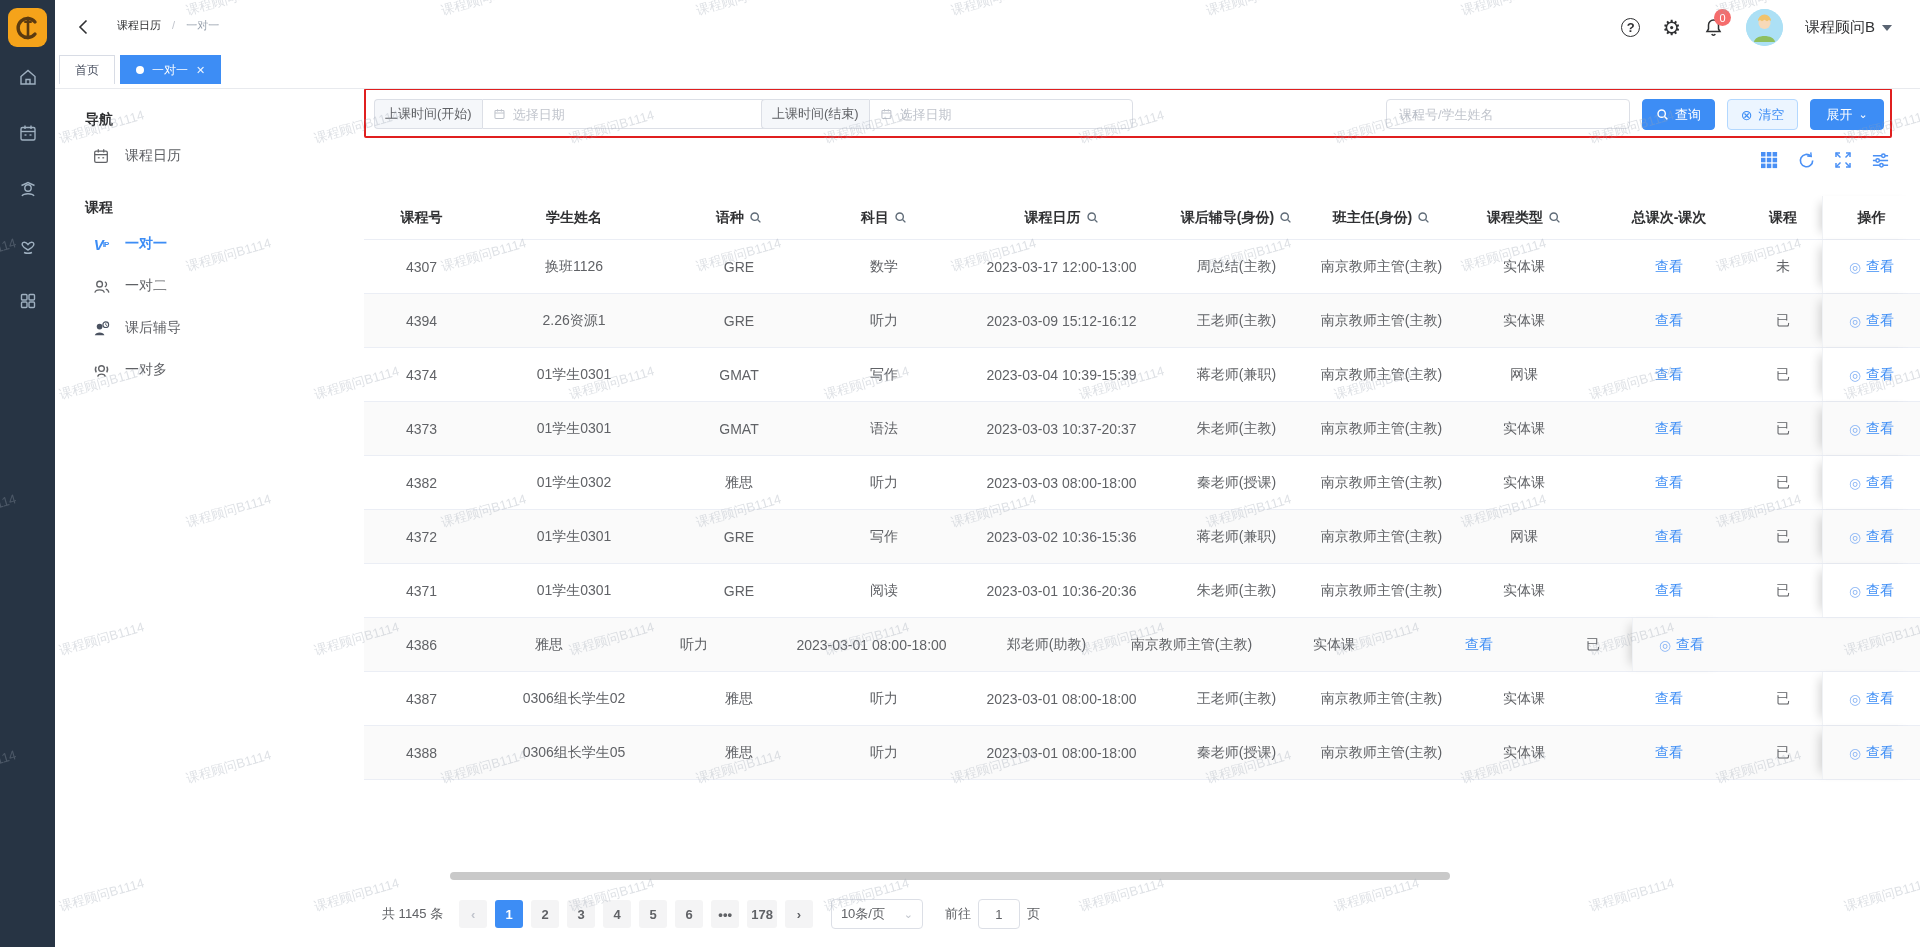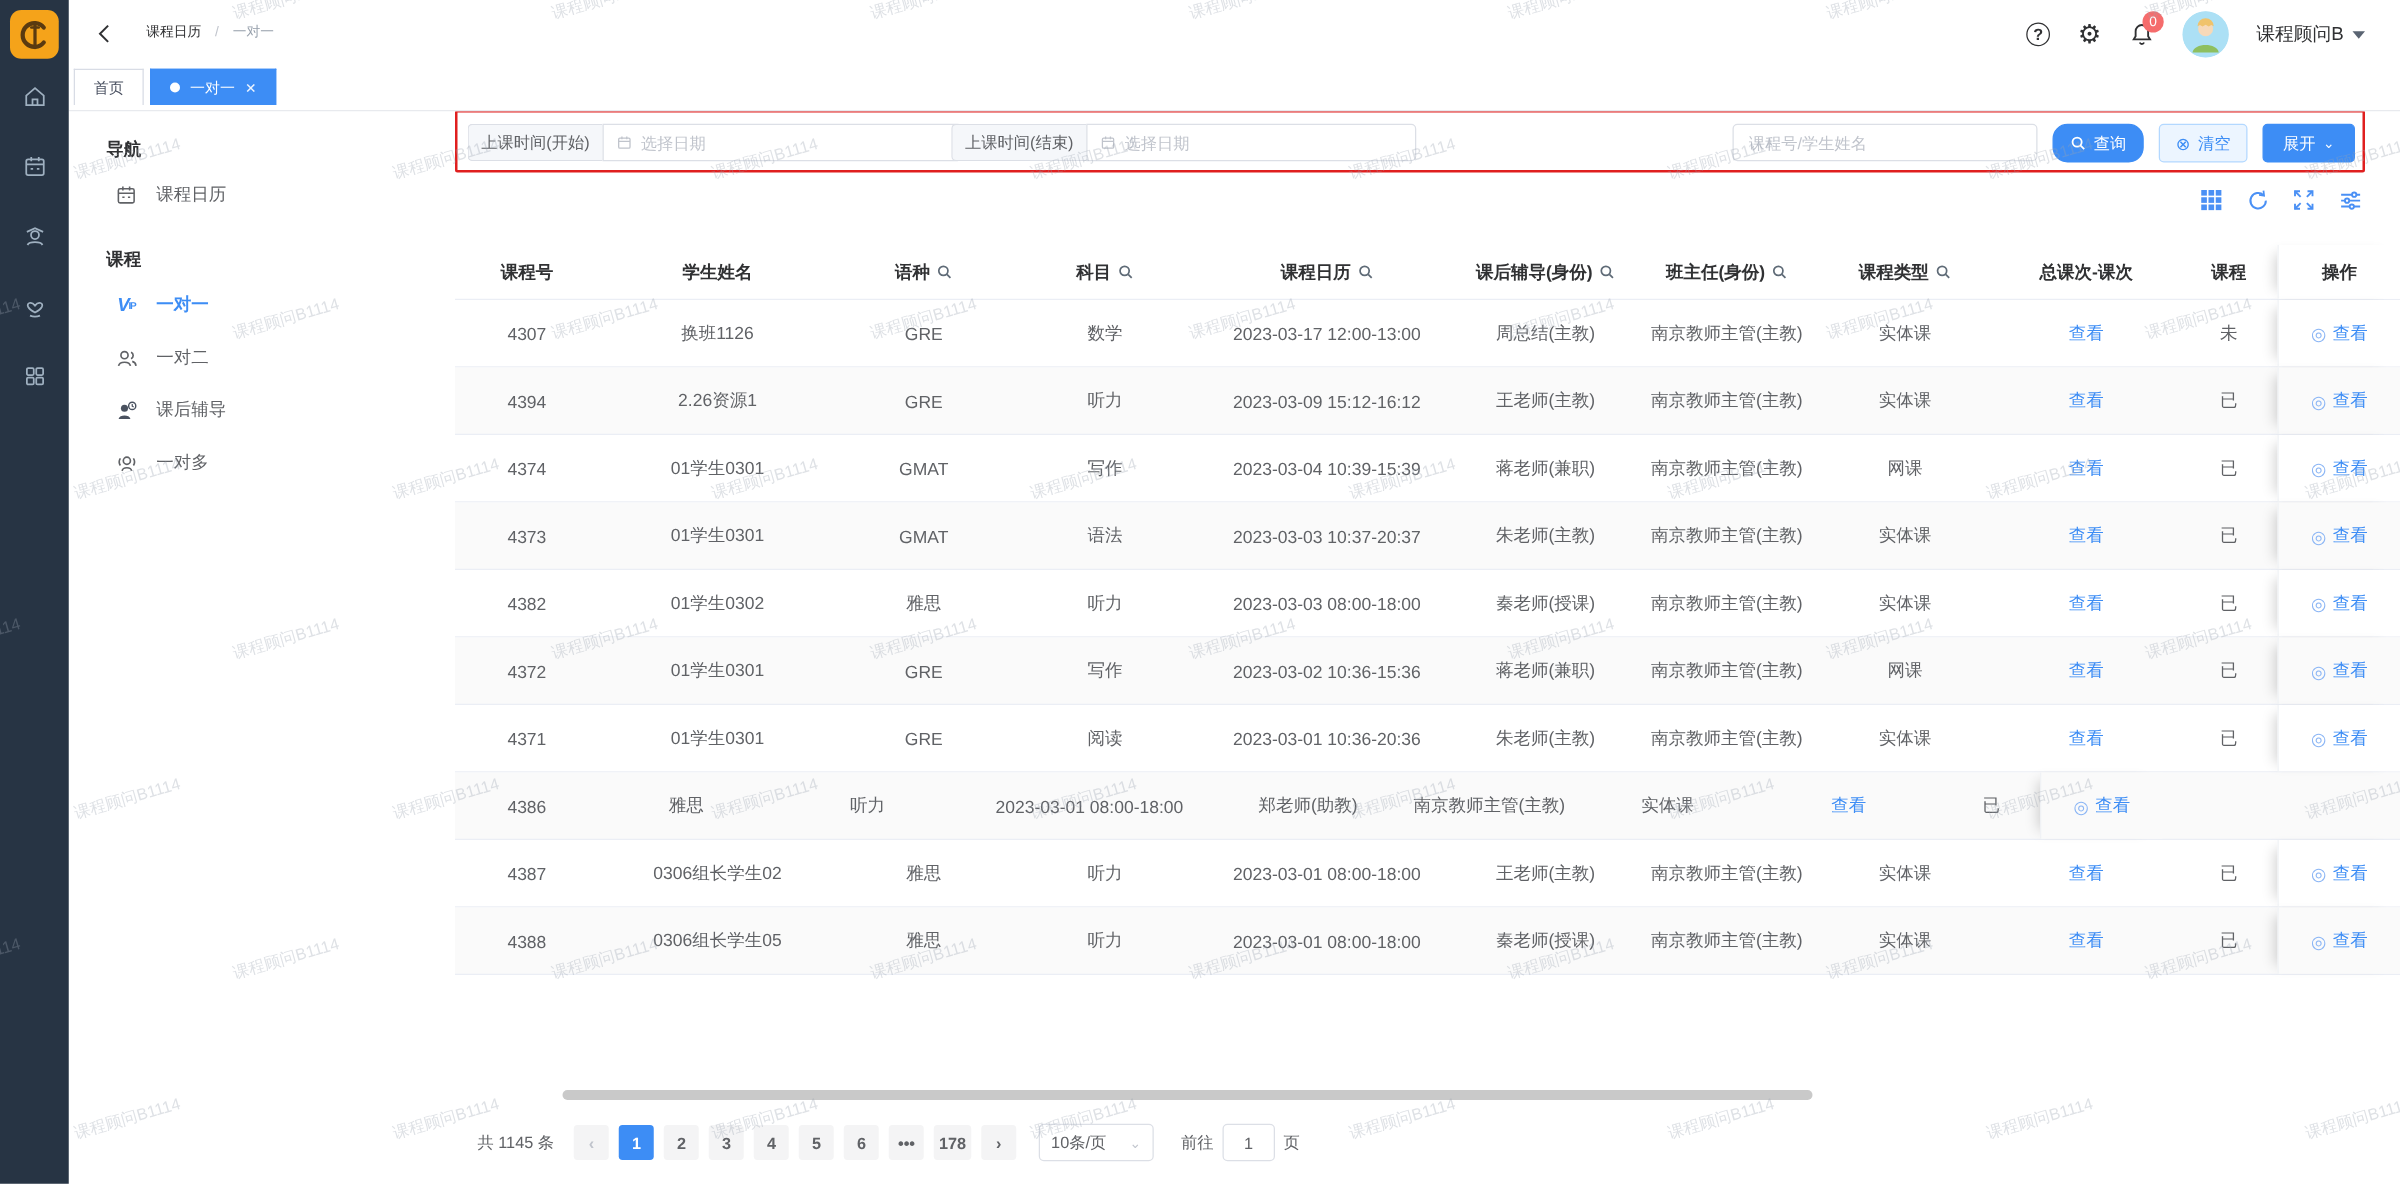--- a/index.html
+++ b/index.html
@@ -292,21 +292,21 @@
       <svg width="14" height="14" viewBox="0 0 20 20" fill="none" stroke="#c0c4cc" stroke-width="1.6">
         <rect x="3" y="4.5" width="14" height="12.5" rx="1.5"></rect>
           <line x1="3" y1="8.5" x2="17" y2="8.5"></line>
         <line x1="7" y1="2.5" x2="7" y2="6"></line>
           <line x1="13" y1="2.5" x2="13" y2="6"></line>
       </svg>
       <input type="text" placeholder="选择日期" style="">
     </div>
   </div>
   <input class="kw-input" style="left: 1020px; width: 244px;" type="text" placeholder="课程号/学生姓名">
-  <div class="btn btn-primary" style="left:1276px; width:73px;border-radius:12px;">
+  <div class="btn btn-primary" style="left:1276px; width:73px;">
     <svg width="13" height="13" viewBox="0 0 16 16" fill="none" stroke="#fff" stroke-width="1.8">
       <circle cx="7" cy="7" r="4.5"></circle>
         <line x1="10.5" y1="10.5" x2="14" y2="14"></line>
     </svg>
     <span>查询</span>
   </div>
   <div class="btn btn-plain" style="left:1361px; width:71px;">
     <span style="font-size:14px;">⊗</span>
     <span>清空</span>
   </div>

